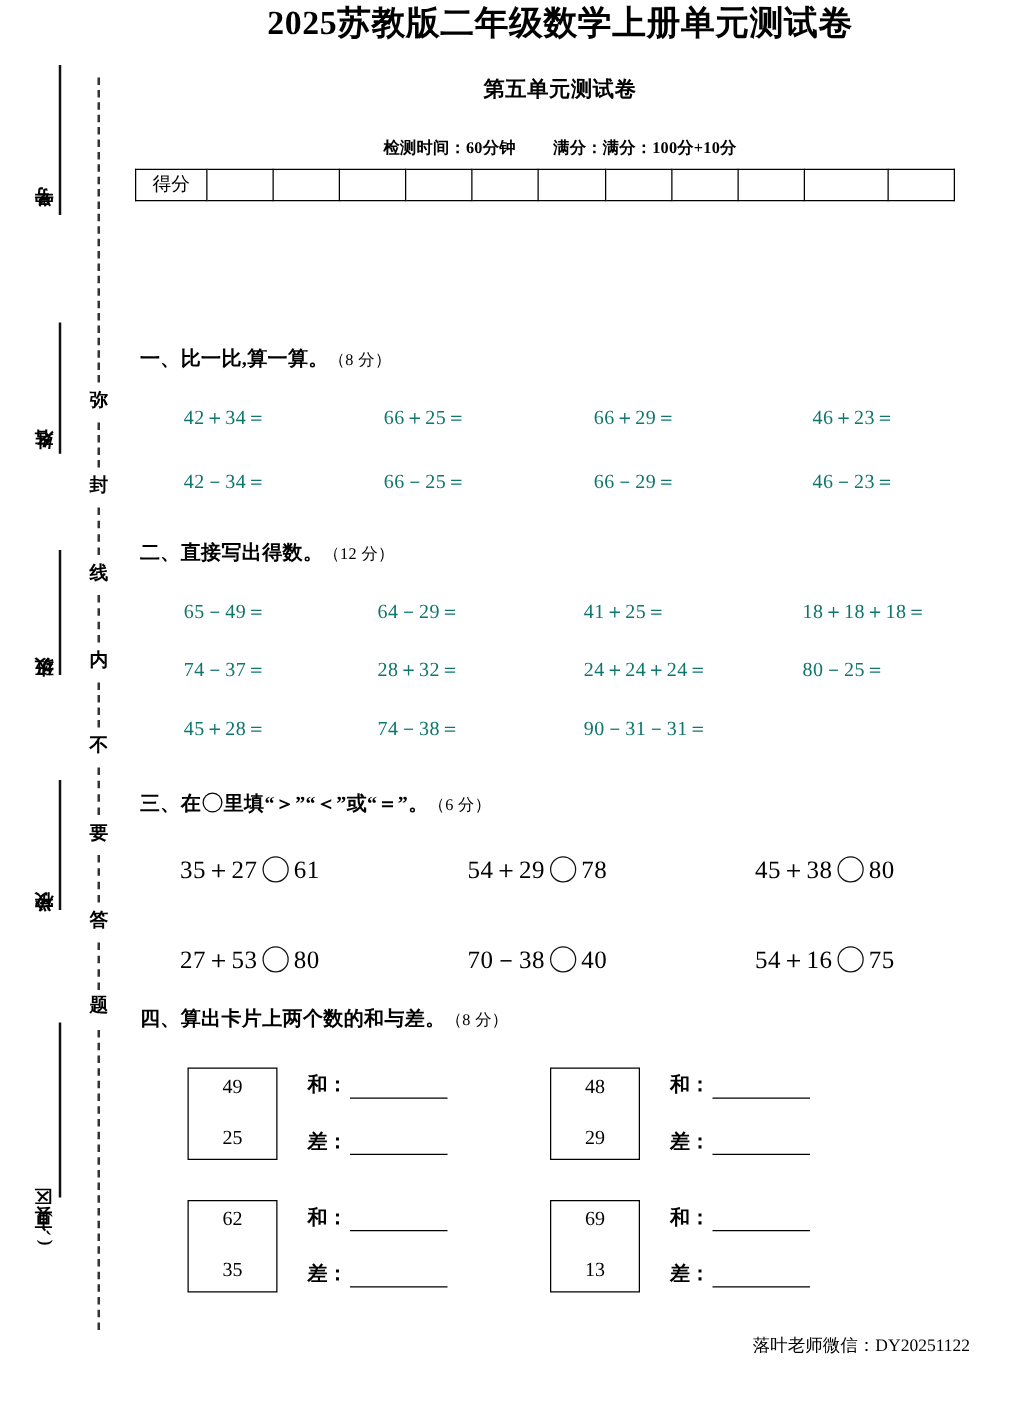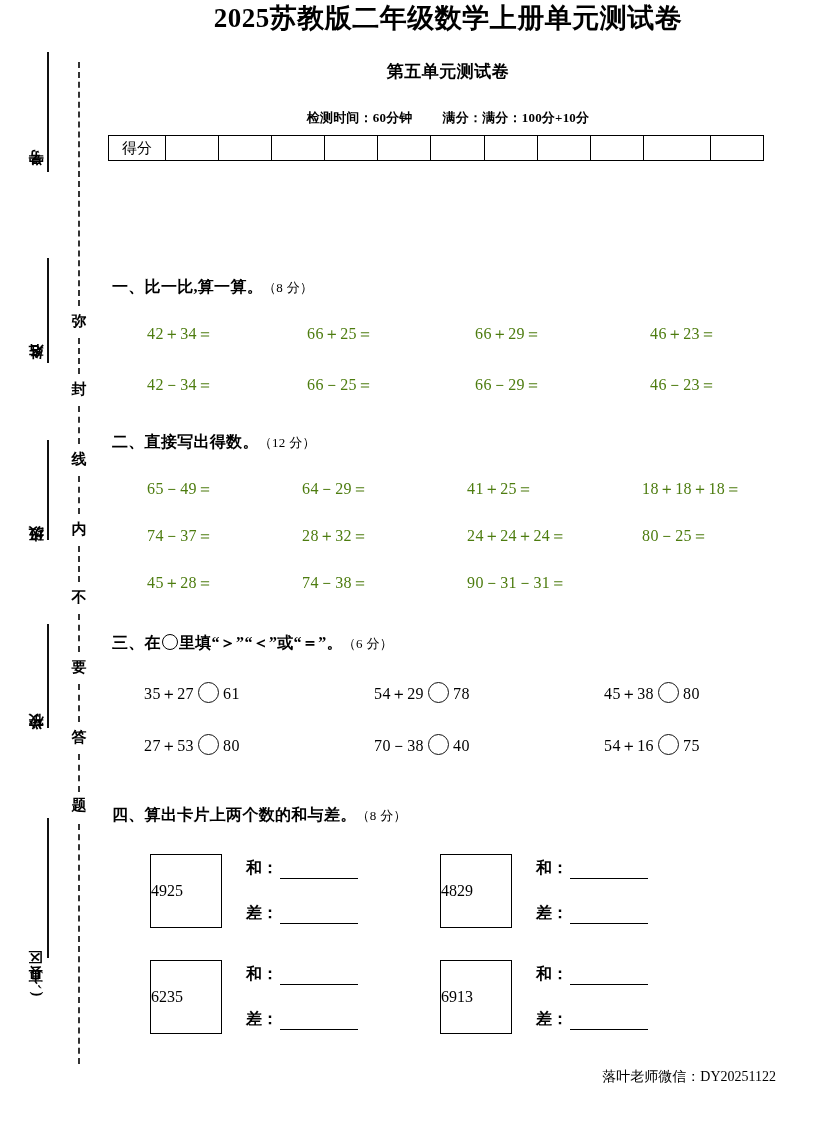--- a/index.html
+++ b/index.html
@@ -138,21 +138,21 @@
     border: 1.4px solid #000;
     border-radius: 50%;
     vertical-align: -2px;
     margin: 0 1px;
   }
 
   .expr-grid {
     display: grid;
     font-size: 16px;
     font-family: "Liberation Serif", "DejaVu Serif", serif;
-    color: #4d7c0f;
+    color: #0f766e;
   }
   .expr { white-space: nowrap; letter-spacing: 0.4px; }
 
   
   #sec1 { position: absolute; left: 4px; top: 277px; width: 676px; }
   #sec1 .expr-grid {
     grid-template-columns: 160px 168px 175px 170px;
     row-gap: 30px;
     padding-left: 35px;
     padding-top: 26px;
@@ -165,24 +165,24 @@
     row-gap: 26px;
     padding-left: 35px;
     padding-top: 26px;
   }
 
   
   #sec3 { position: absolute; left: 4px; top: 633px; width: 676px; }
   #sec3 .cmp-grid {
     display: grid;
     grid-template-columns: 230px 230px 210px;
-    row-gap: 29px;
+    row-gap: 45px;
     padding-left: 32px;
     padding-top: 28px;
-    font-size: 16px;
+    font-size: 20px;
   }
   .cmp { white-space: nowrap; letter-spacing: 0.4px; }
   .cmp .circ {
     display: inline-block;
     width: 19px;
     height: 19px;
     border: 1.3px solid #111;
     border-radius: 50%;
     vertical-align: -4px;
     margin: 0 4px;
@@ -196,21 +196,22 @@
     row-gap: 32px;
     padding-left: 38px;
     padding-top: 28px;
   }
   .card-item { display: flex; align-items: flex-start; }
   .num-card {
     width: 72px;
     height: 74px;
     border: 1.6px solid #000;
     display: flex;
-    flex-direction: row;
+    flex-direction: column;
+    justify-content: space-between;
     align-items: center;
     box-sizing: border-box;
     padding: 6px 0 7px 0;
     font-size: 16px;
     font-family: "Liberation Serif", "DejaVu Serif", serif;
   }
   .card-answers {
     margin-left: 24px;
     display: flex;
     flex-direction: column;

